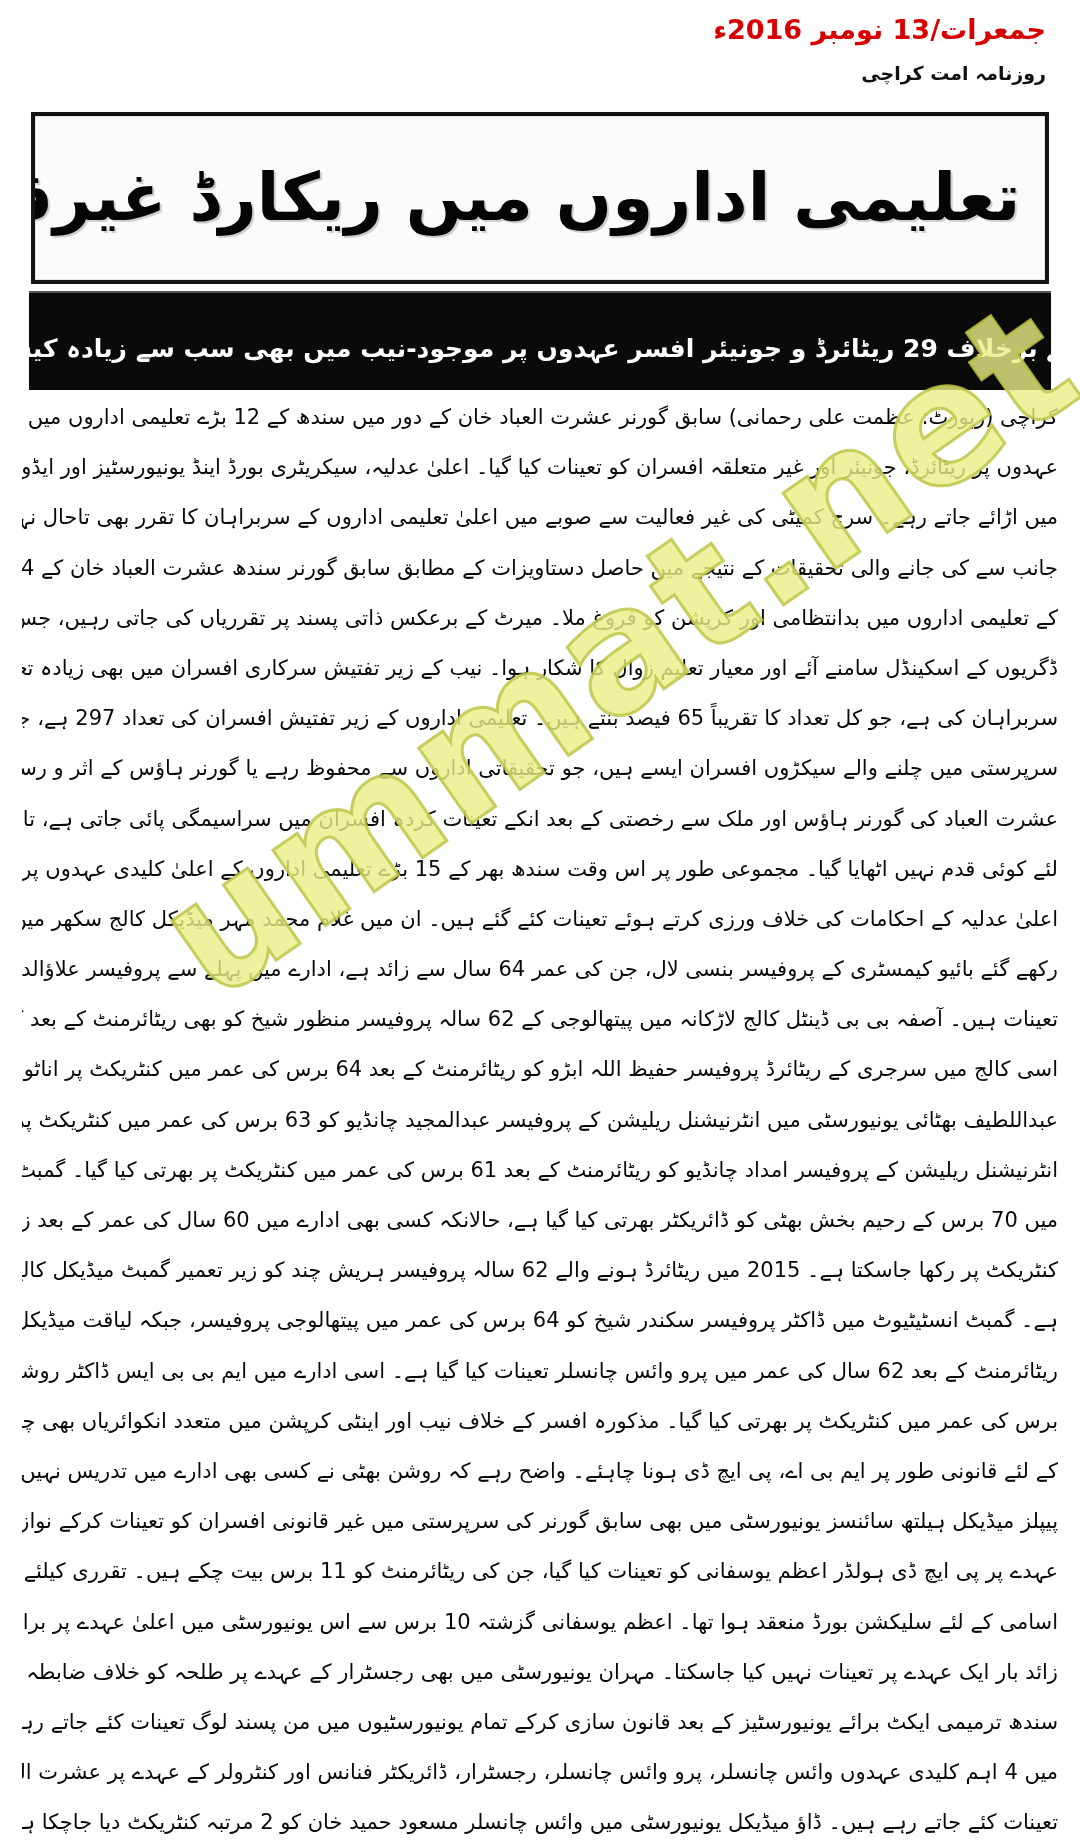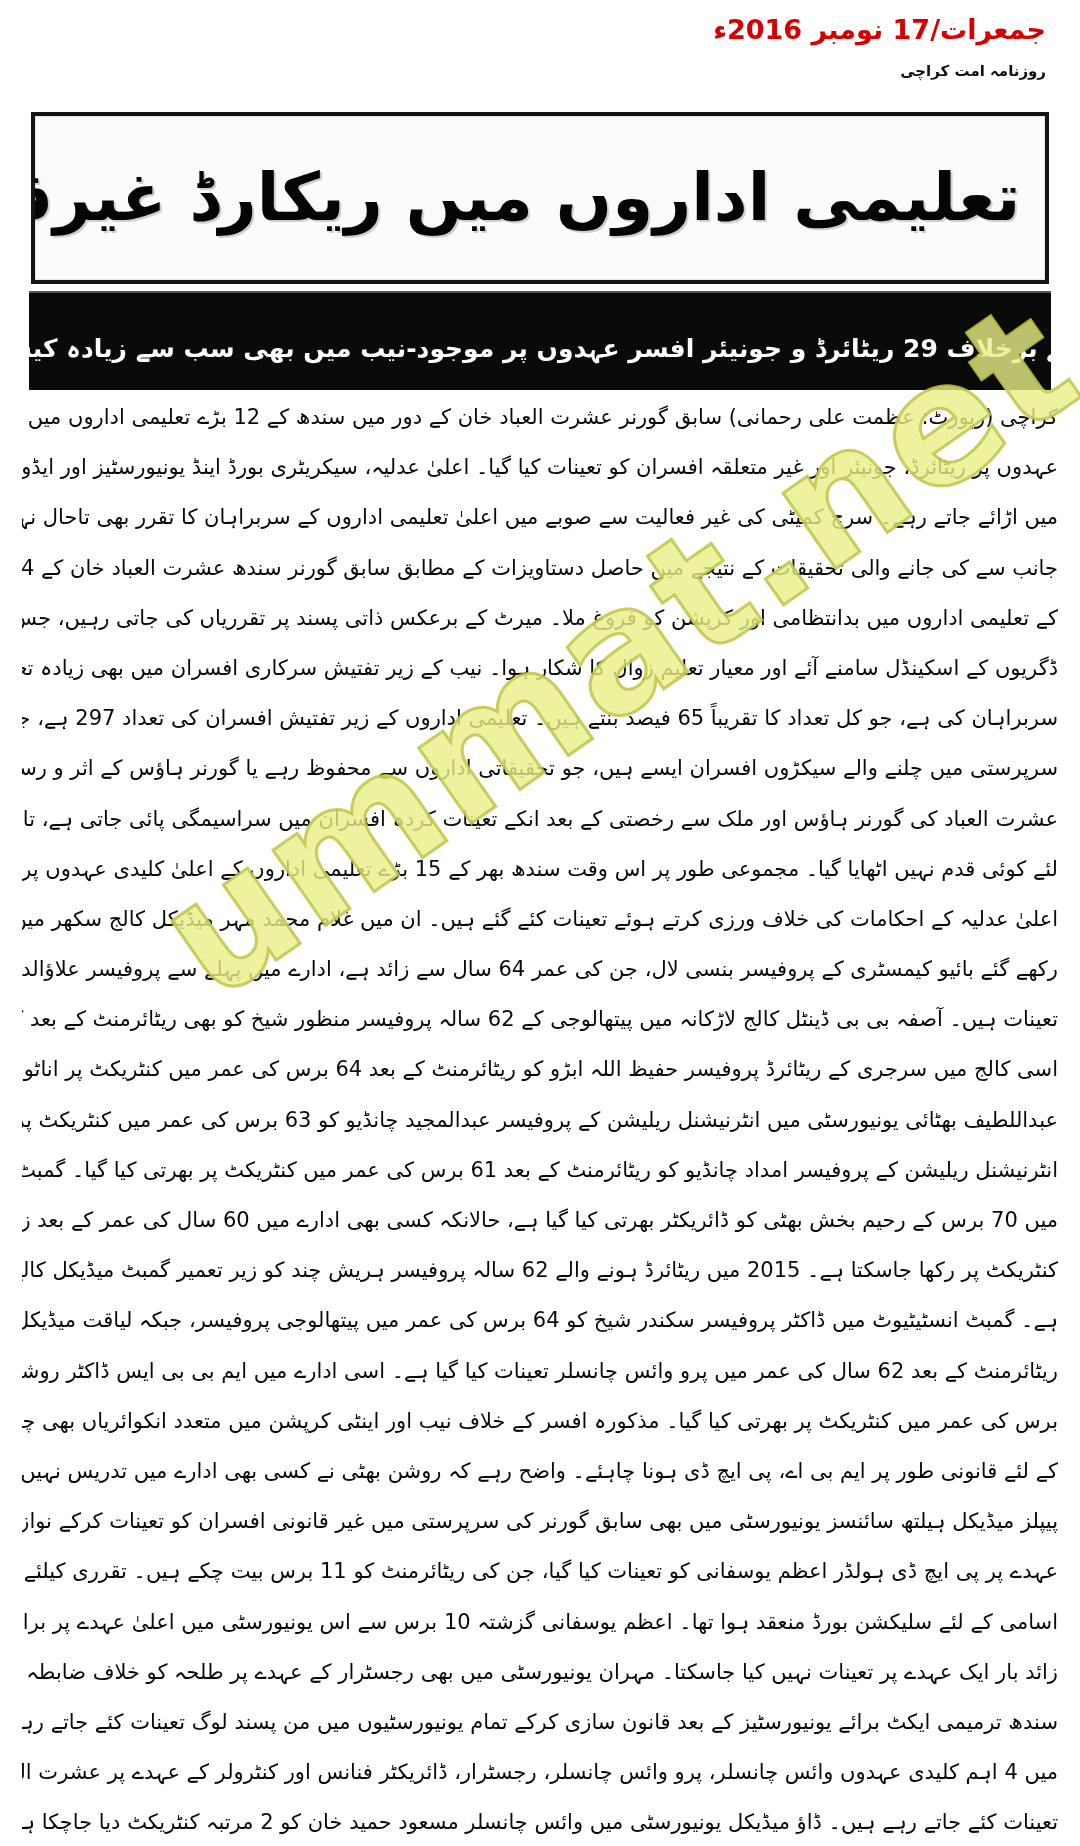--- a/index.html
+++ b/index.html
@@ -11,21 +11,21 @@
     font-family: "DejaVu Sans", sans-serif;
   }
   .date-line {
     position: absolute; top: 14px; right: 34px;
     font-size: 27px; font-weight: bold;
     color: #d60000;
     direction: rtl; white-space: nowrap;
   }
   .paper-name {
     position: absolute; top: 62px; right: 34px;
-    font-size: 15px; font-weight: bold;
+    font-size: 19px; font-weight: bold;
     color: #111111;
     direction: rtl; white-space: nowrap;
   }
   .headline-box {
     position: absolute; top: 112px; left: 31px; right: 31px; height: 164px;
     border: 4px solid #141414;
     background: #fbfbfa;
     box-shadow: inset 0 0 0 1px #e6e6e6;
     display: flex; align-items: center; justify-content: center;
     overflow: hidden;
@@ -69,21 +69,21 @@
     z-index: 5;
     pointer-events: none;
     direction: ltr;
     font-family: "DejaVu Sans", sans-serif;
     white-space: nowrap;
   }
 </style>
 </head>
 <body>
 
-<div class="date-line">جمعرات/17 نومبر 2016ء</div>
+<div class="date-line">جمعرات/13 نومبر 2016ء</div>
 
 <div class="paper-name">روزنامہ امت کراچی</div>
 
 <div class="headline-box">
   <div class="headline-text">عشرت دور میں تعلیمی اداروں میں ریکارڈ غیرقانونی تعیناتیاں</div>
 </div>
 
 <div class="sub-bar">
   <div class="sub-bar-text">عدالتی احکامات کے برخلاف 29 ریٹائرڈ و جونیئر افسر عہدوں پر موجود-نیب میں بھی سب سے زیادہ کیس زیر تفتیش ہیں</div>
 </div>

